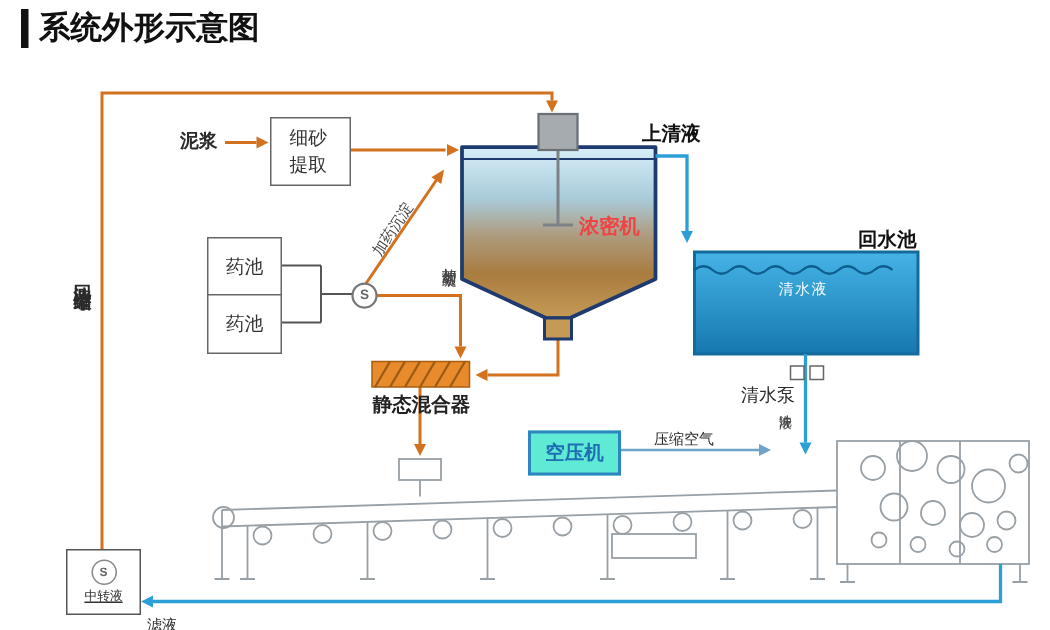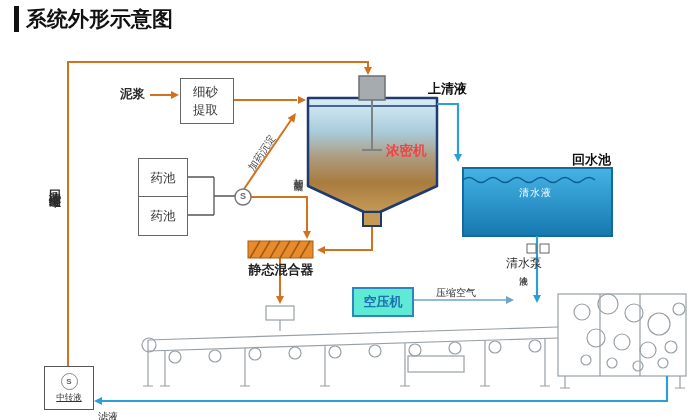--- a/index.html
+++ b/index.html
@@ -173,21 +173,21 @@
   <div class="pumpS" style="left:240px;top:191px;">S</div>
 
   <div class="lbl" style="left:428px;top:80px;font-size:13px;font-weight:700;color:#111;font-family:Liberation Serif, serif;">上清液</div>
 
   <div class="lbl" style="left:386px;top:142px;font-size:13.5px;font-weight:700;color:#ef4444;">浓密机</div>
 
   <div class="lbl" style="left:528px;top:151px;font-size:13px;font-weight:700;color:#111;padding-left:44px;">回水池</div>
 
   <div class="lbl" style="left:519px;top:186px;font-size:10px;color:#F2FAFF;letter-spacing:1px;">清水液</div>
 
-  <div class="lbl" style="left:506px;top:255px;font-size:12px;">清水泵</div>
+  <div class="lbl" style="left:494px;top:255px;font-size:12px;">清水泵</div>
 
   <div class="lbl v" style="left:518px;top:270px;font-size:8.5px;color:#444;">冲洗液</div>
 
   <div class="lbl" style="left:230px;top:146px;width:64px;text-align:center;font-size:10px;color:#444;transform:rotate(-57deg);">加药沉淀</div>
 
   <div class="lbl v" style="left:291px;top:170px;font-size:10px;color:#444;letter-spacing:1px;">加药絮凝</div>
 
   <div class="lbl" style="left:240px;top:261px;width:82px;text-align:center;font-size:13px;font-weight:700;color:#222;">静态混合器</div>
 
   <div class="box" style="left:352px;top:287px;width:58px;height:26px;border:2px solid #2E86C1;background:#5eead4;color:#1F6FB2;font-weight:700;font-size:13px;">空压机</div>

